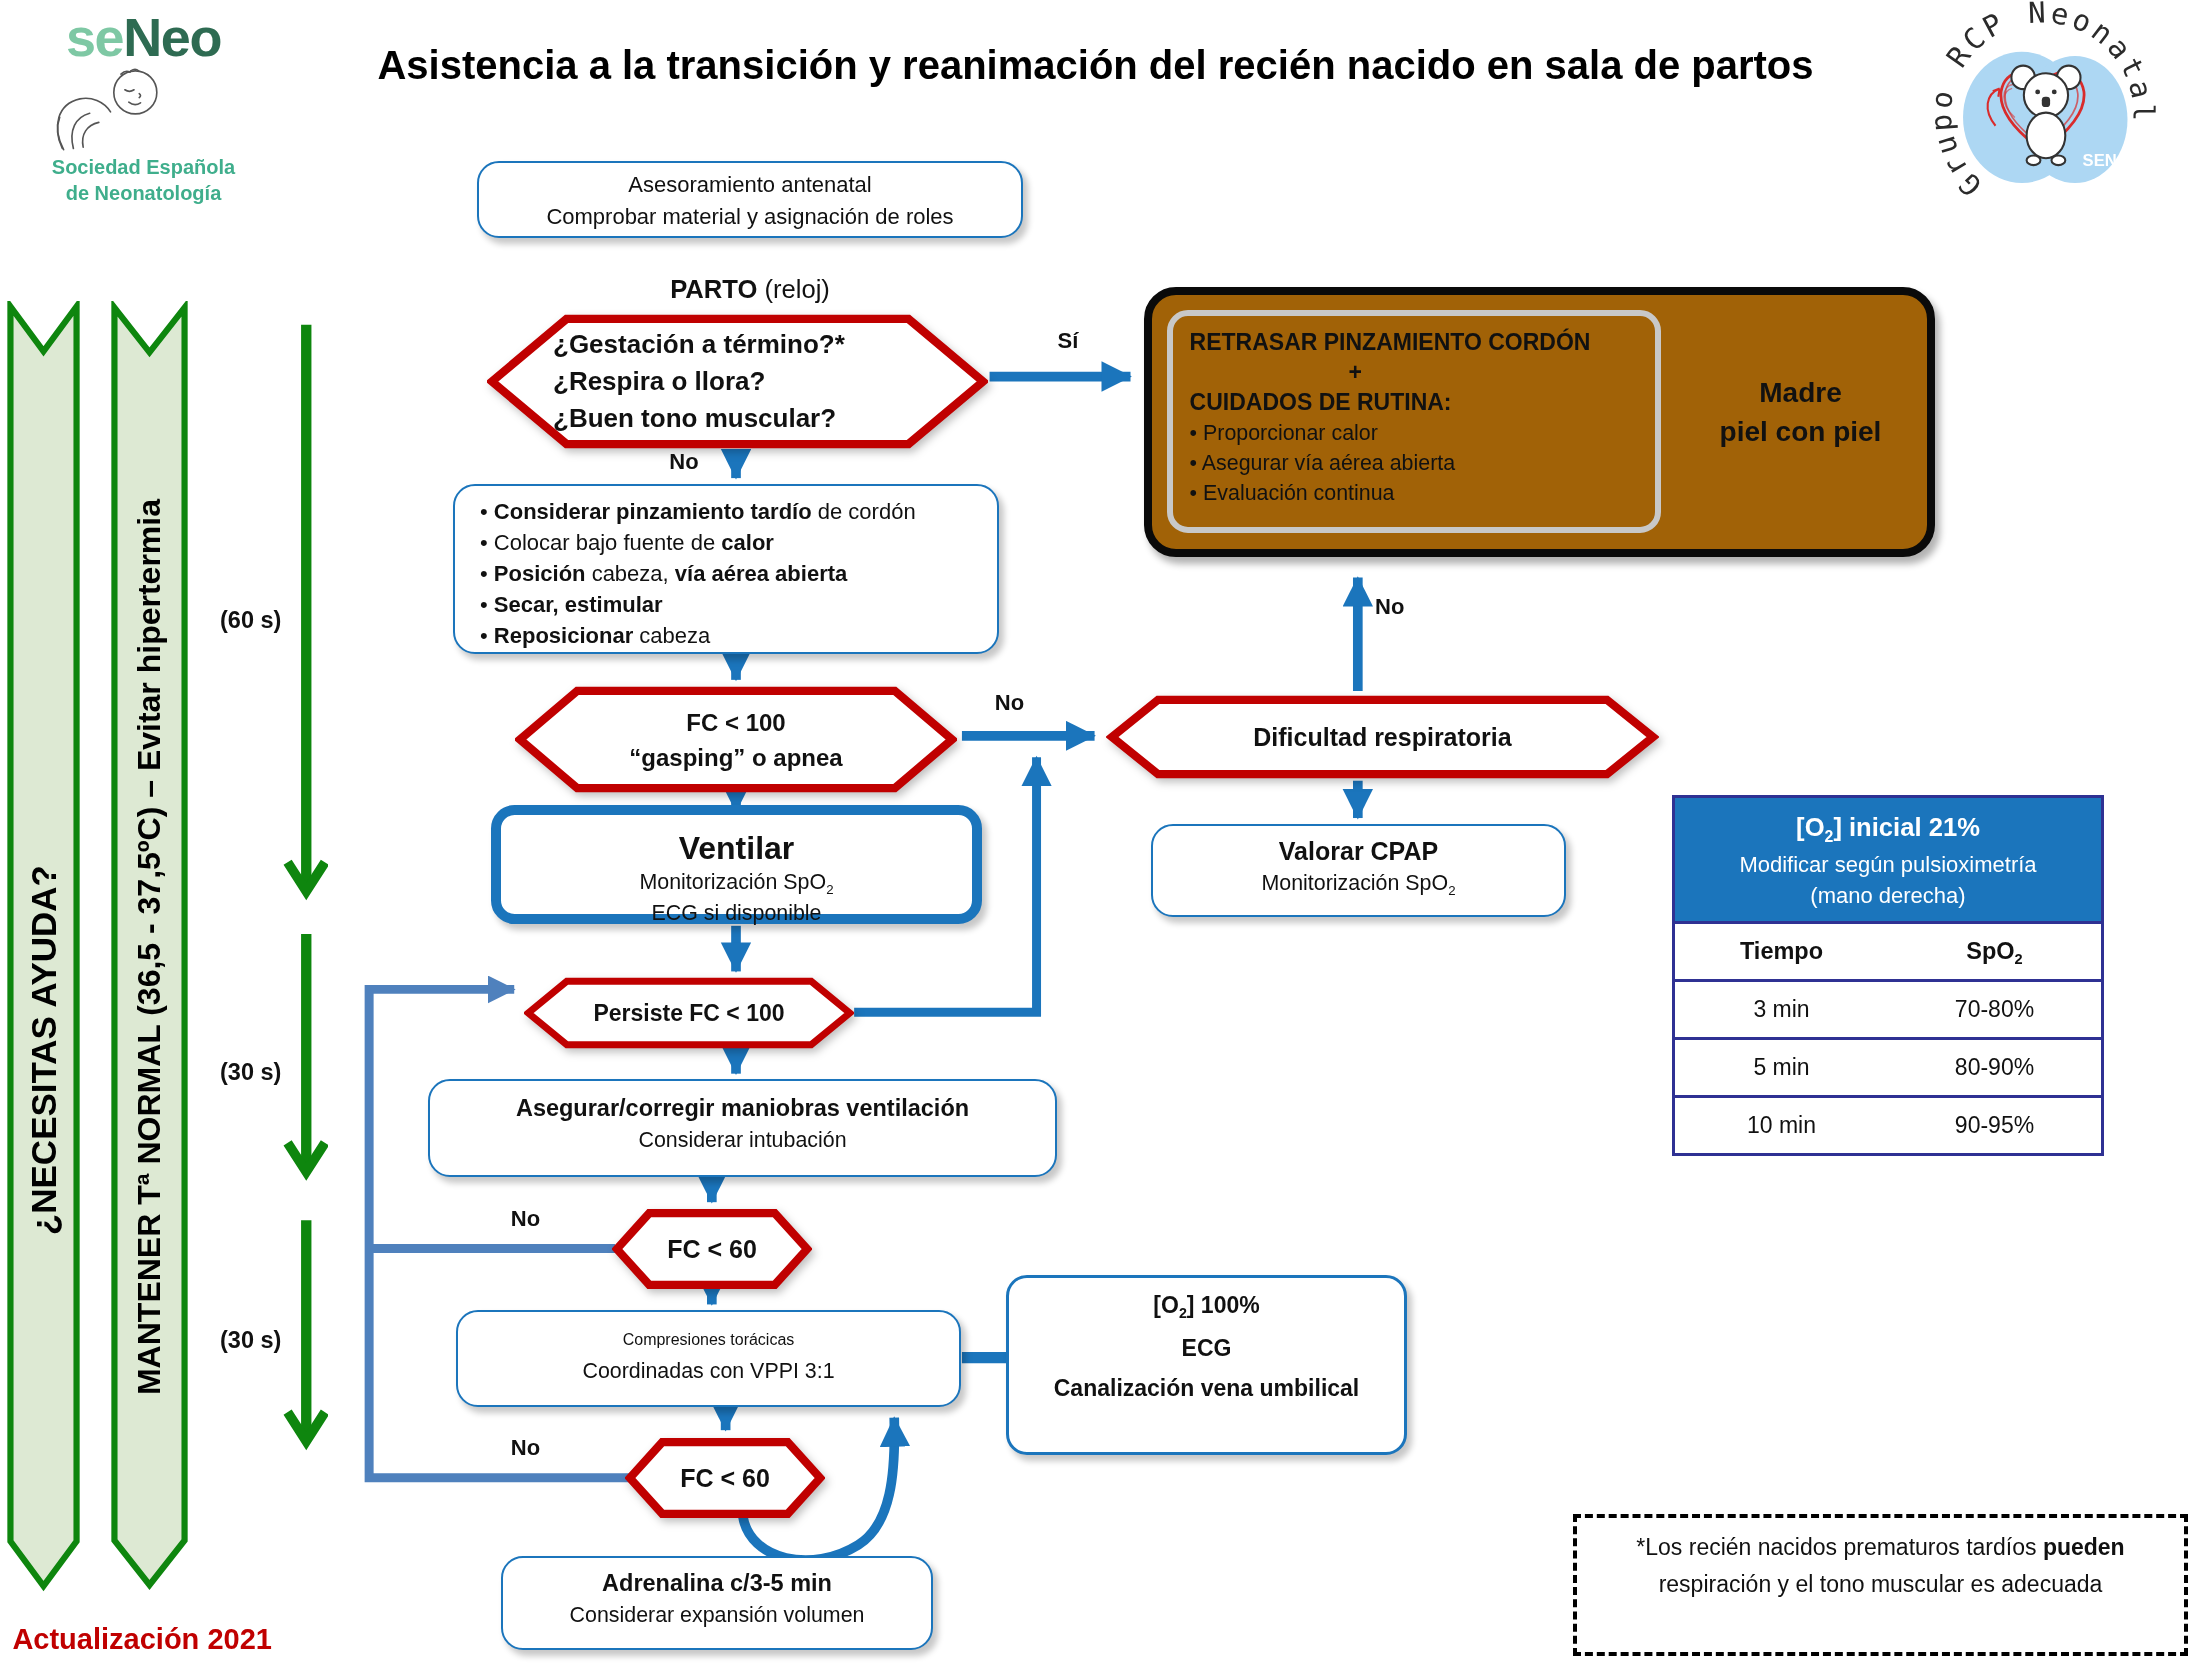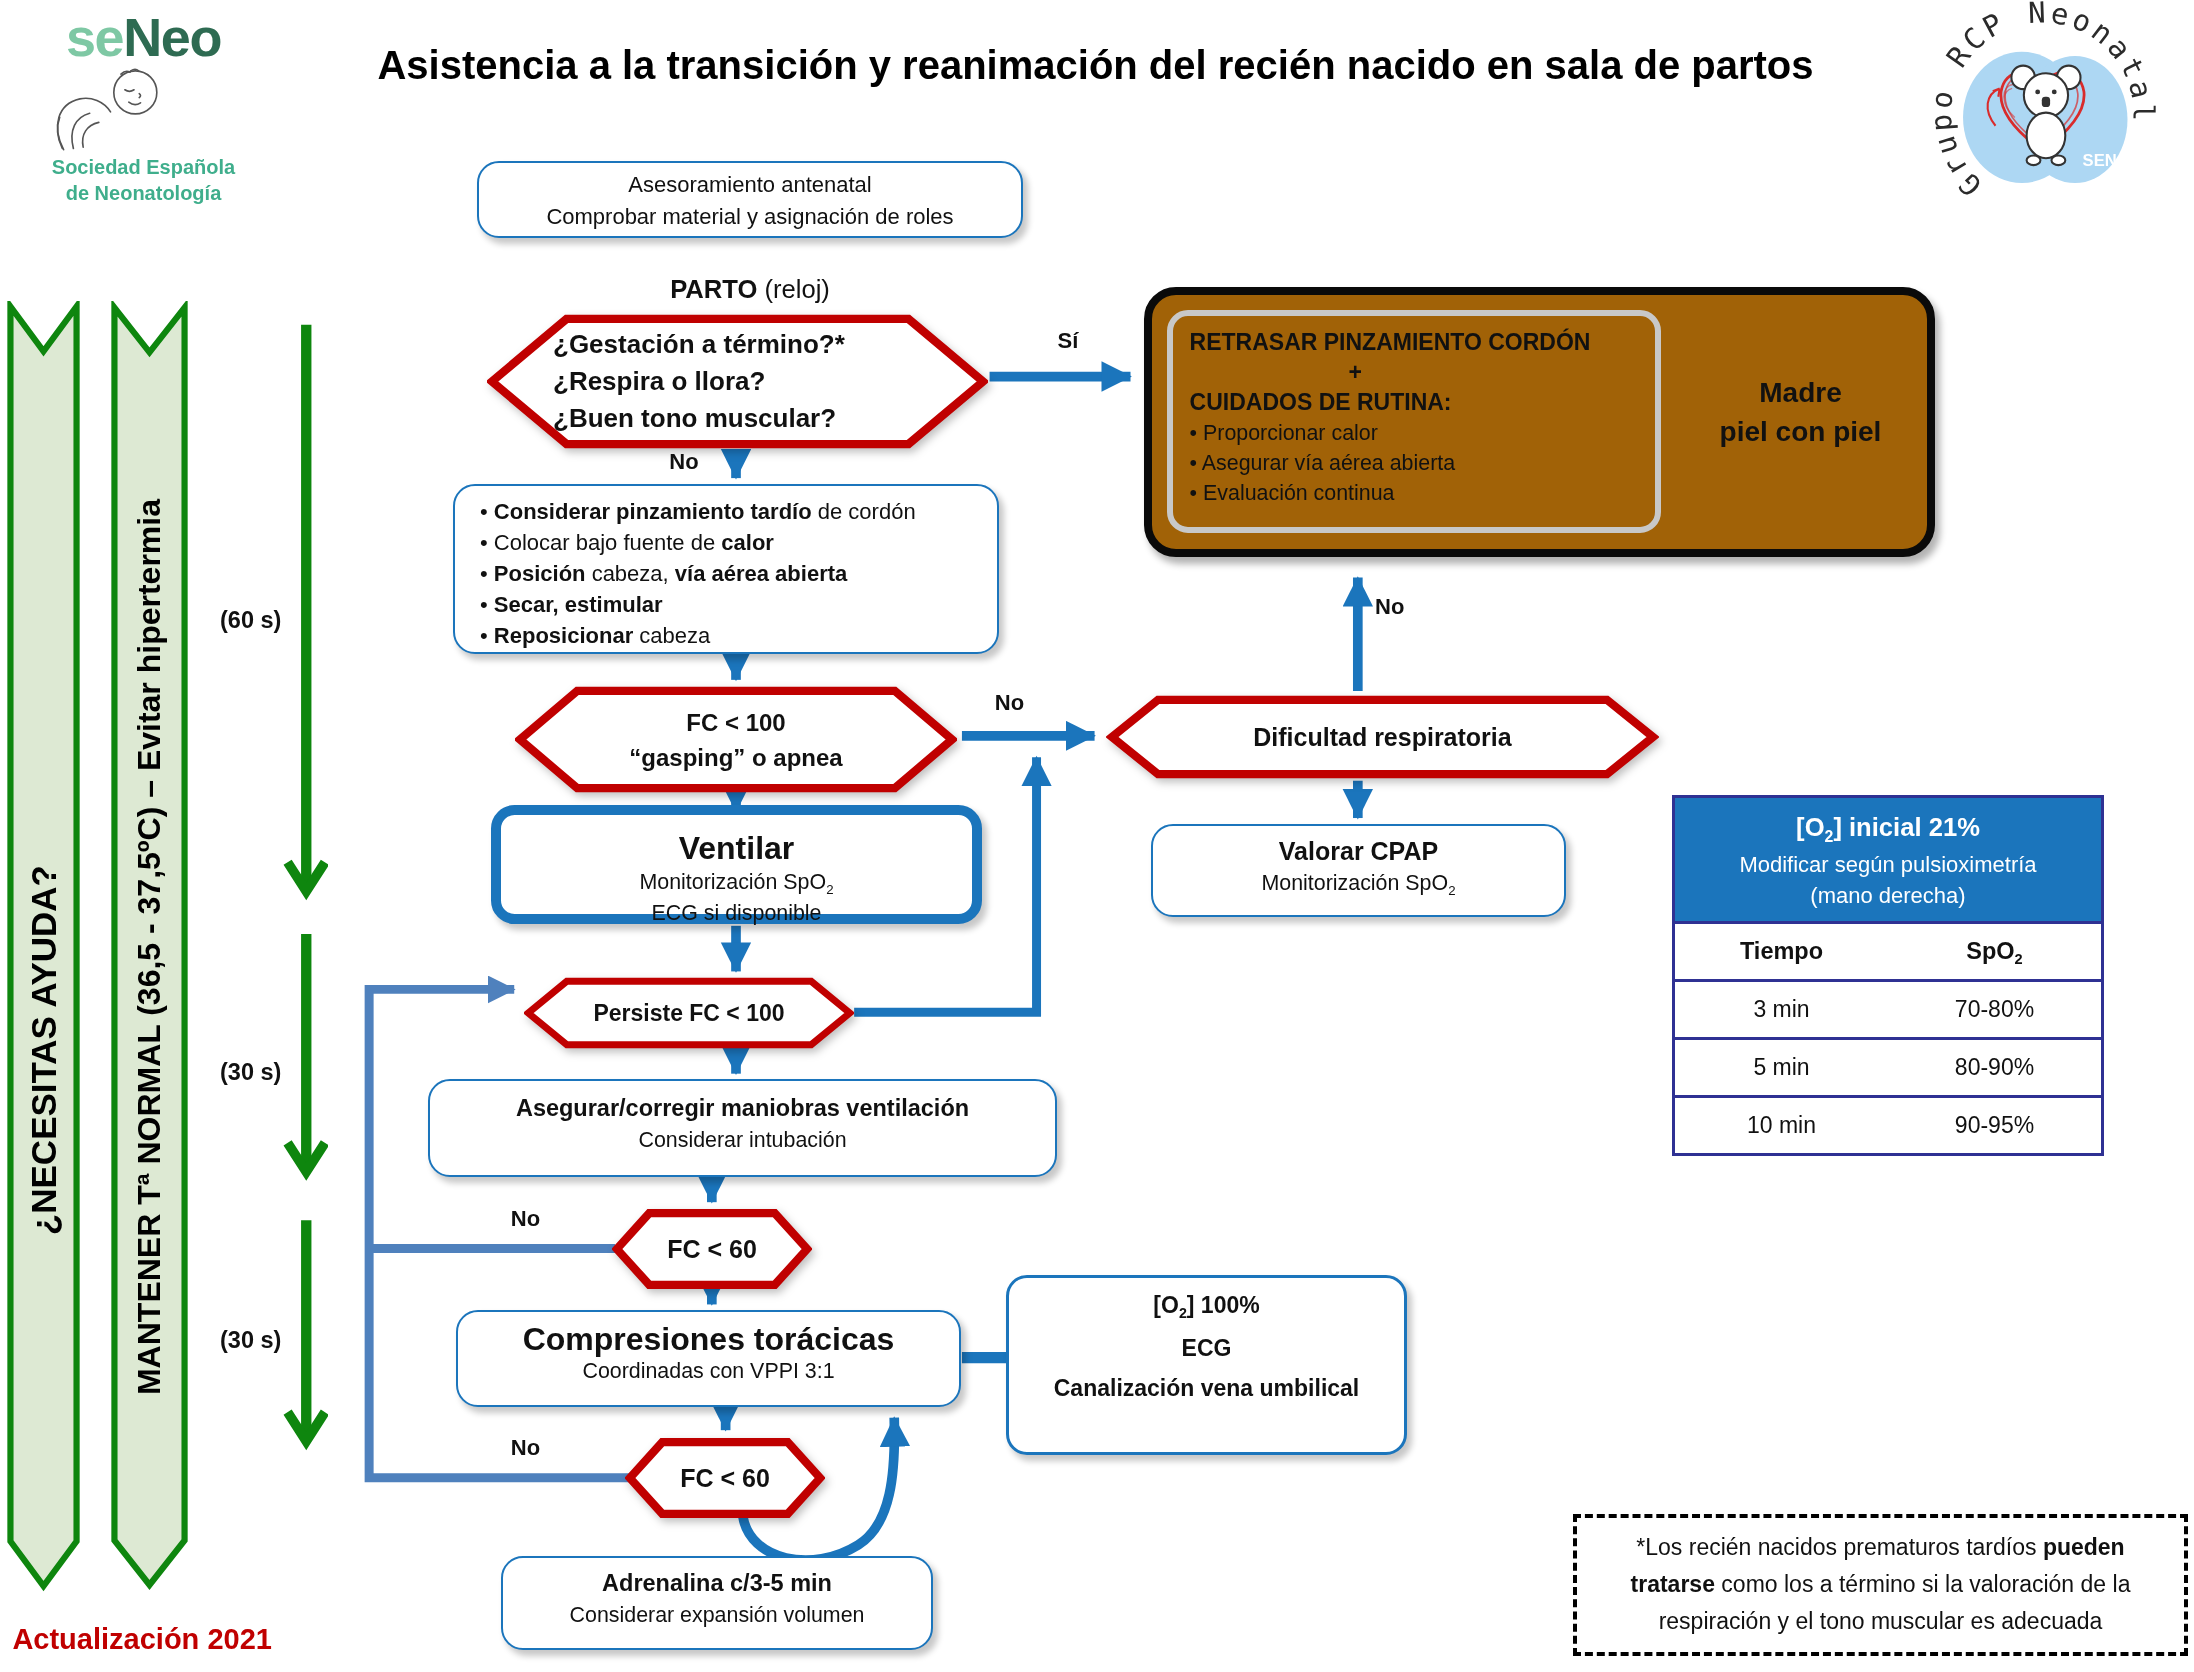--- a/index.html
+++ b/index.html
@@ -42,21 +42,21 @@
   #hex1 .hexlab{align-items:flex-start;padding-left:66px;font-size:26px;line-height:37px;box-sizing:border-box}
   #stab{left:453px;top:484px;width:546px;height:170px;text-align:left;font-size:22px;line-height:31px;
         padding:9.7px 7px 0 25px;box-sizing:border-box}
   #vent{left:491px;top:805px;width:491px;height:119px;border-width:10.4px;border-radius:23.5px;box-sizing:border-box}
   #vent .t{font-size:32px;font-weight:700;line-height:40px;padding-top:13px}
   #vent .s{font-size:21.4px;line-height:28px}
   #aseg{left:428px;top:1079px;width:629px;height:98px;box-sizing:border-box;padding-top:9.7px}
   #aseg .t{font-size:23.5px;font-weight:700;line-height:35px}
   #aseg .s{font-size:21.4px;line-height:29px}
   #comp{left:456px;top:1310px;width:505px;height:97px;box-sizing:border-box;padding-top:9.7px}
-  #comp .t{font-size:32px;font-weight:700;line-height:35px}
+  #comp .t{font-size:16px;font-weight:400;line-height:35px}
   #comp .s{font-size:21.4px;line-height:29px}
   #o2box{left:1006px;top:1275px;width:401px;height:180px;border-width:3.5px;border-radius:21px;
          font-weight:700;font-size:23px;line-height:40px;padding-top:7px;box-sizing:border-box}
   #adre{left:501px;top:1556px;width:432px;height:94px;box-sizing:border-box;padding-top:8.3px}
   #adre .t{font-size:23.5px;font-weight:700;line-height:35px}
   #adre .s{font-size:21.4px;line-height:29px}
   #cpap{left:1151px;top:824px;width:415px;height:93px;box-sizing:border-box;padding-top:8.3px}
   #cpap .t{font-size:25px;font-weight:700;line-height:35px}
   #cpap .s{font-size:21.4px;line-height:29px}
   
@@ -348,20 +348,19 @@
       <div class="c">80-90%</div>
     </div>
     <div class="trow">
       <div class="c">10 min</div>
       <div class="c">90-95%</div>
     </div>
   </div>
 
   <div id="foot">
     <div><span>*Los recién nacidos prematuros tardíos </span><span class="b">pueden</span></div>
-    <div><span class="b">tratarse</span><span> como los a término si la valoración de la</span></div>
     <div><span>respiración y el tono muscular es adecuada</span></div>
   </div>
 
   <div id="update">Actualización 2021</div>
 
 </div>
 
 
 </body></html>

